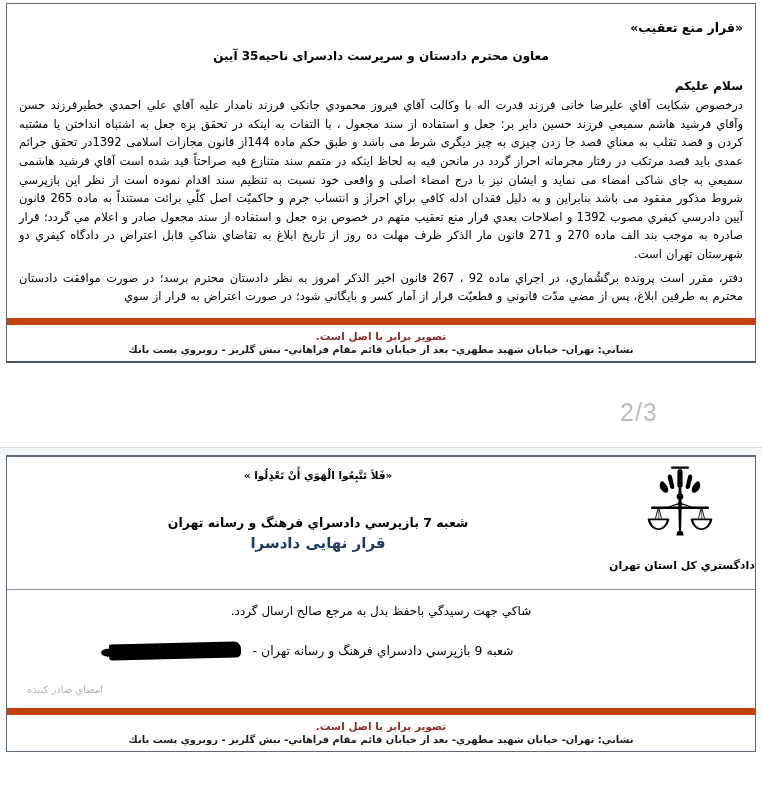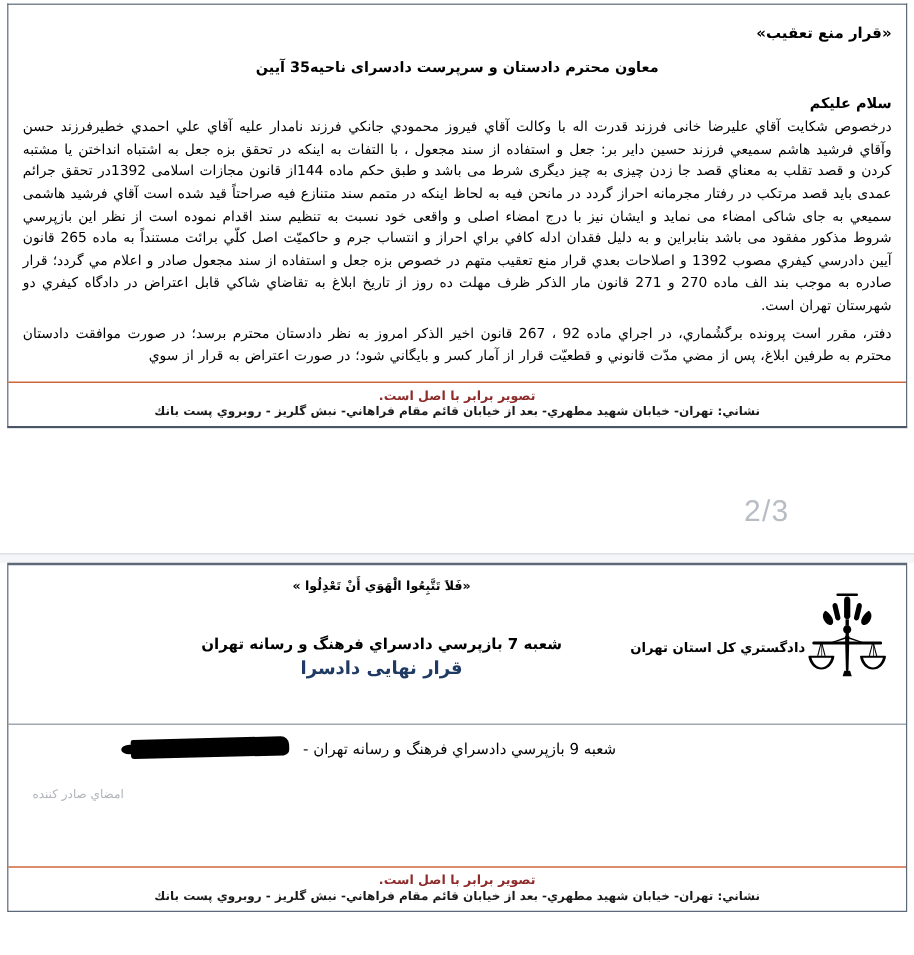--- a/index.html
+++ b/index.html
@@ -70,41 +70,41 @@
     line-height: 1.62;
     text-align: justify;
     text-align-last: right;
     margin: 0 0 5px 0;
     word-spacing: 0.5px;
   }
   .p1-para.last { margin-bottom: 8px; }
 
   
   .cert-footer {
-    border-top: 1px solid #c2410c;
+    border-top: 7px solid #c2410c;
     padding: 4px 10px 6px 10px;
     text-align: center;
     direction: rtl;
   }
   .cert-stamp {
     color: #8f2b2b;
     font-weight: bold;
     font-size: 10.5px;
     margin: 1px 0 2px 0;
   }
   .cert-address {
     color: #1b1b1b;
     font-weight: bold;
     font-size: 10px;
     margin: 0;
   }
 
   
   .page-gap {
-    height: 112px;
+    height: 92px;
     position: relative;
     background: #ffffff;
   }
   .pager {
     position: absolute;
     left: 0;
     right: 0;
     bottom: 28px;
     text-align: left;
     padding-left: 0;
@@ -132,21 +132,21 @@
     flex-direction: row;
     align-items: stretch;
     direction: rtl;
     padding: 6px 10px 4px 10px;
     min-height: 132px;
   }
   .p2-emblem-col {
     width: 126px;
     flex: 0 0 126px;
     display: flex;
-    flex-direction: row;
+    flex-direction: column;
     align-items: center;
     justify-content: flex-start;
     padding-top: 2px;
   }
   .emblem-svg { display: block; }
   .p2-org {
     font-weight: bold;
     font-size: 11px;
     margin-top: 2px;
     white-space: nowrap;
@@ -344,20 +344,21 @@
         <div class="p2-ayah">«فَلاَ تَتَّبِعُوا الْهَوَي أَنْ تَعْدِلُوا »</div>
         <div class="p2-branch">شعبه 7 بازپرسي دادسراي فرهنگ و رسانه تهران</div>
         <div class="p2-doctype">قرار نهایی دادسرا</div>
       </div>
 
     </div>
 
     <div class="p2-divider"></div>
 
     <div class="p2-body">
+      <div class="p2-order">شاكي جهت رسیدگي باحفظ بدل به مرجع صالح ارسال گردد.</div>
 
       <div class="p2-signblock">
         <span class="sign-inner">
           <span>شعبه 9 بازپرسي دادسراي فرهنگ و رسانه تهران -</span>
           <span class="redaction"></span>
         </span>
       </div>
 
       <div class="p2-signer-label">امضاي صادر كننده</div>
     </div>

